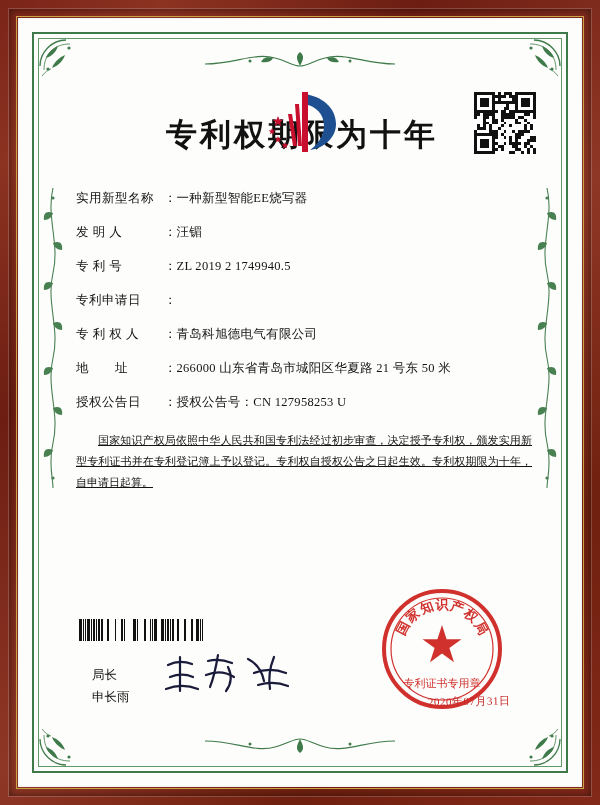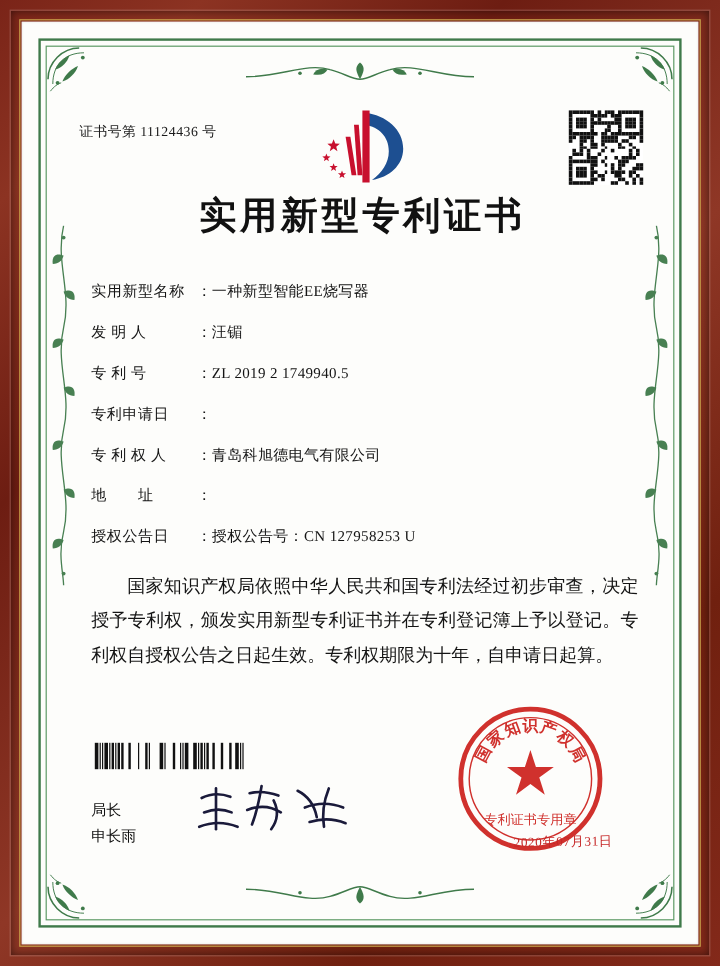--- a/index.html
+++ b/index.html
@@ -182,24 +182,25 @@
     flex: 0 0 10px;
   }
   .field-value {
     flex: 1;
     letter-spacing: .3px;
   }
 
   .paragraphs {
     margin-top: 18px;
     padding: 0 6px 0 10px;
-    font-size: 15px;
+    font-size: 11px;
     line-height: 1.95;
     color: #141414;
     text-align: justify;
+    text-decoration: underline;
   }
   .paragraphs p {
     margin: 0 0 2px 0;
     text-indent: 2em;
   }
 
   
   .barcode {
     position: absolute;
     left: 10px;
@@ -208,21 +209,21 @@
     height: 22px;
     display: flex;
     align-items: stretch;
     gap: 1px;
   }
   .barcode i { background: #111; display: block; }
 
   
   .sig-block {
     position: absolute;
-    left: 10px;
+    left: 26px;
     bottom: 24px;
     font-size: 12.5px;
     color: #111;
     line-height: 1.75;
   }
   .sig-handwriting {
     position: absolute;
     left: 96px;
     bottom: 36px;
     width: 130px;
@@ -809,23 +810,22 @@
           <path d="M36 28 L41 60 L45 60 L40 28 Z" fill="#c8102e"></path>
           <g fill="#c8102e">
             <polygon points="26,30 27.4,33.6 31.2,33.8 28.2,36.2 29.2,40 26,37.8 22.8,40 23.8,36.2 20.8,33.8 24.6,33.6"></polygon>
             <polygon points="20,42 20.9,44.3 23.4,44.4 21.4,46 22.1,48.4 20,47 17.9,48.4 18.6,46 16.6,44.4 19.1,44.3"></polygon>
             <polygon points="26,50 26.9,52.3 29.4,52.4 27.4,54 28.1,56.4 26,55 23.9,56.4 24.6,54 22.6,52.4 25.1,52.3"></polygon>
             <polygon points="33,56 33.9,58.3 36.4,58.4 34.4,60 35.1,62.4 33,61 30.9,62.4 31.6,60 29.6,58.4 32.1,58.3"></polygon>
           </g>
         </svg>
       </div>
 
-      <div class="cert-no">证书号第 11124436 号</div>
-
-      <div class="title">实用新型专利证书</div>
+
+      <div class="title">专利权期限为十年</div>
 
       <div class="fields">
 
         <div class="field-row">
           <span class="field-label">实用新型名称</span>
           <span class="field-sep">：</span>
           <span class="field-value">一种新型智能EE烧写器</span>
         </div>
 
         <div class="field-row">
@@ -847,20 +847,21 @@
 
         <div class="field-row">
           <span class="field-label">专 利 权 人</span>
           <span class="field-sep">：</span>
           <span class="field-value">青岛科旭德电气有限公司</span>
         </div>
 
         <div class="field-row">
           <span class="field-label">地　　址</span>
           <span class="field-sep">：</span>
+          <span class="field-value">266000 山东省青岛市城阳区华夏路 21 号东 50 米</span>
         </div>
 
         <div class="field-row">
           <span class="field-label">授权公告日</span>
           <span class="field-sep">：</span>
           <span class="field-value" style="flex:0 0 auto;">授权公告号：</span>
           <span class="field-value" style="flex:0 0 120px;">CN 127958253 U</span>
         </div>
 
       </div>

